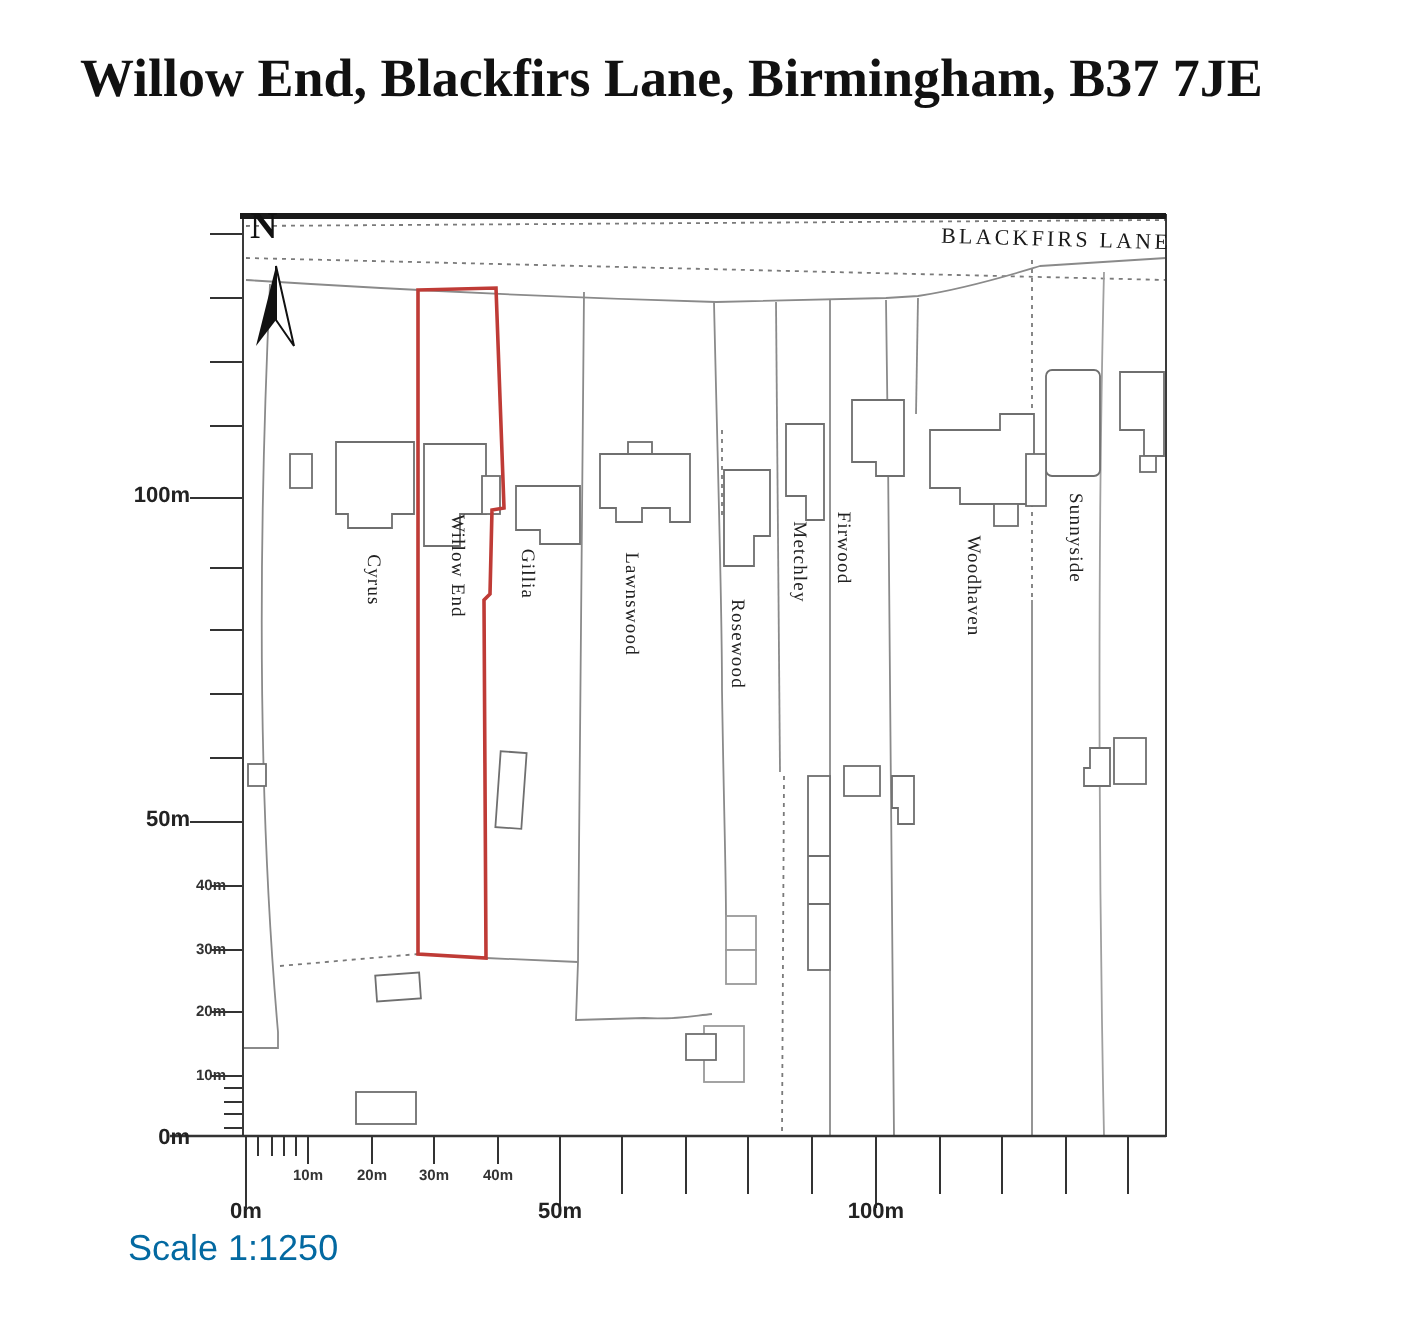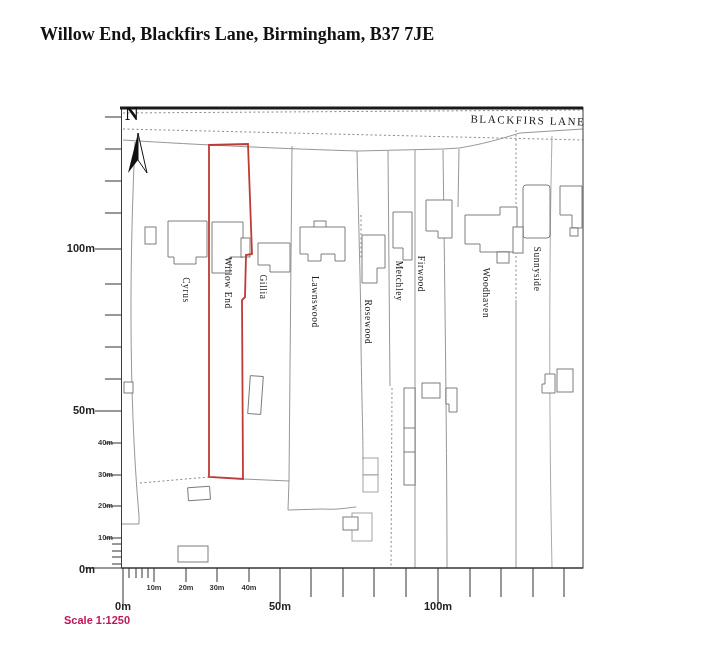--- a/index.html
+++ b/index.html
@@ -1,39 +1,39 @@
 <!DOCTYPE html>
 <html><head>
 <meta charset="utf-8">
 <style>
   html,body{margin:0;padding:0;background:#fff;}
   .page{position:relative;width:701px;height:663px;background:#ffffff;overflow:hidden;
         font-family:"Liberation Sans",sans-serif;}
   .title{position:absolute;left:40px;top:24px;width:620px;
-         font-family:"Liberation Serif",serif;font-weight:bold;font-size:18px;
+         font-family:"Liberation Serif",serif;font-weight:bold;font-size:27px;
          color:#111;white-space:nowrap;}
   .map-svg{position:absolute;left:0;top:0;}
   .north-n{position:absolute;left:125px;top:103px;font-family:"Liberation Serif",serif;
            font-weight:bold;font-size:19px;color:#111;}
   .road-label{position:absolute;left:458px;top:114px;width:140px;text-align:center;
               font-family:"Liberation Serif",serif;font-size:11px;color:#1a1a1a;
               letter-spacing:1.6px;transform:rotate(1.6deg);white-space:nowrap;}
   .plot-label{position:absolute;transform:translate(-50%,-50%) rotate(90deg);
               font-family:"Liberation Serif",serif;font-size:9.5px;color:#222;
               letter-spacing:0.6px;white-space:nowrap;}
   .vmaj{position:absolute;left:35px;width:60px;text-align:right;
         font-weight:bold;font-size:11px;color:#222;}
   .vmin{position:absolute;left:53px;width:60px;text-align:right;
         font-weight:bold;font-size:7.5px;color:#333;}
   .hmaj{position:absolute;top:600px;width:50px;text-align:center;
         font-weight:bold;font-size:11px;color:#222;}
   .hmin{position:absolute;top:583px;width:30px;text-align:center;
         font-weight:bold;font-size:7.5px;color:#333;}
-  .scale-caption{position:absolute;left:64px;top:614px;font-weight:bold;
-                 font-size:11px;color:#be185d;}
+  .scale-caption{position:absolute;left:64px;top:614px;font-weight:normal;
+                 font-size:18px;color:#0369a1;}
 </style>
 </head>
 <body>
 
 <div class="page">
 
   <div class="title">Willow End, Blackfirs Lane, Birmingham, B37 7JE</div>
 
   <svg class="map-svg" width="701" height="663" viewBox="0 0 701 663">
 

